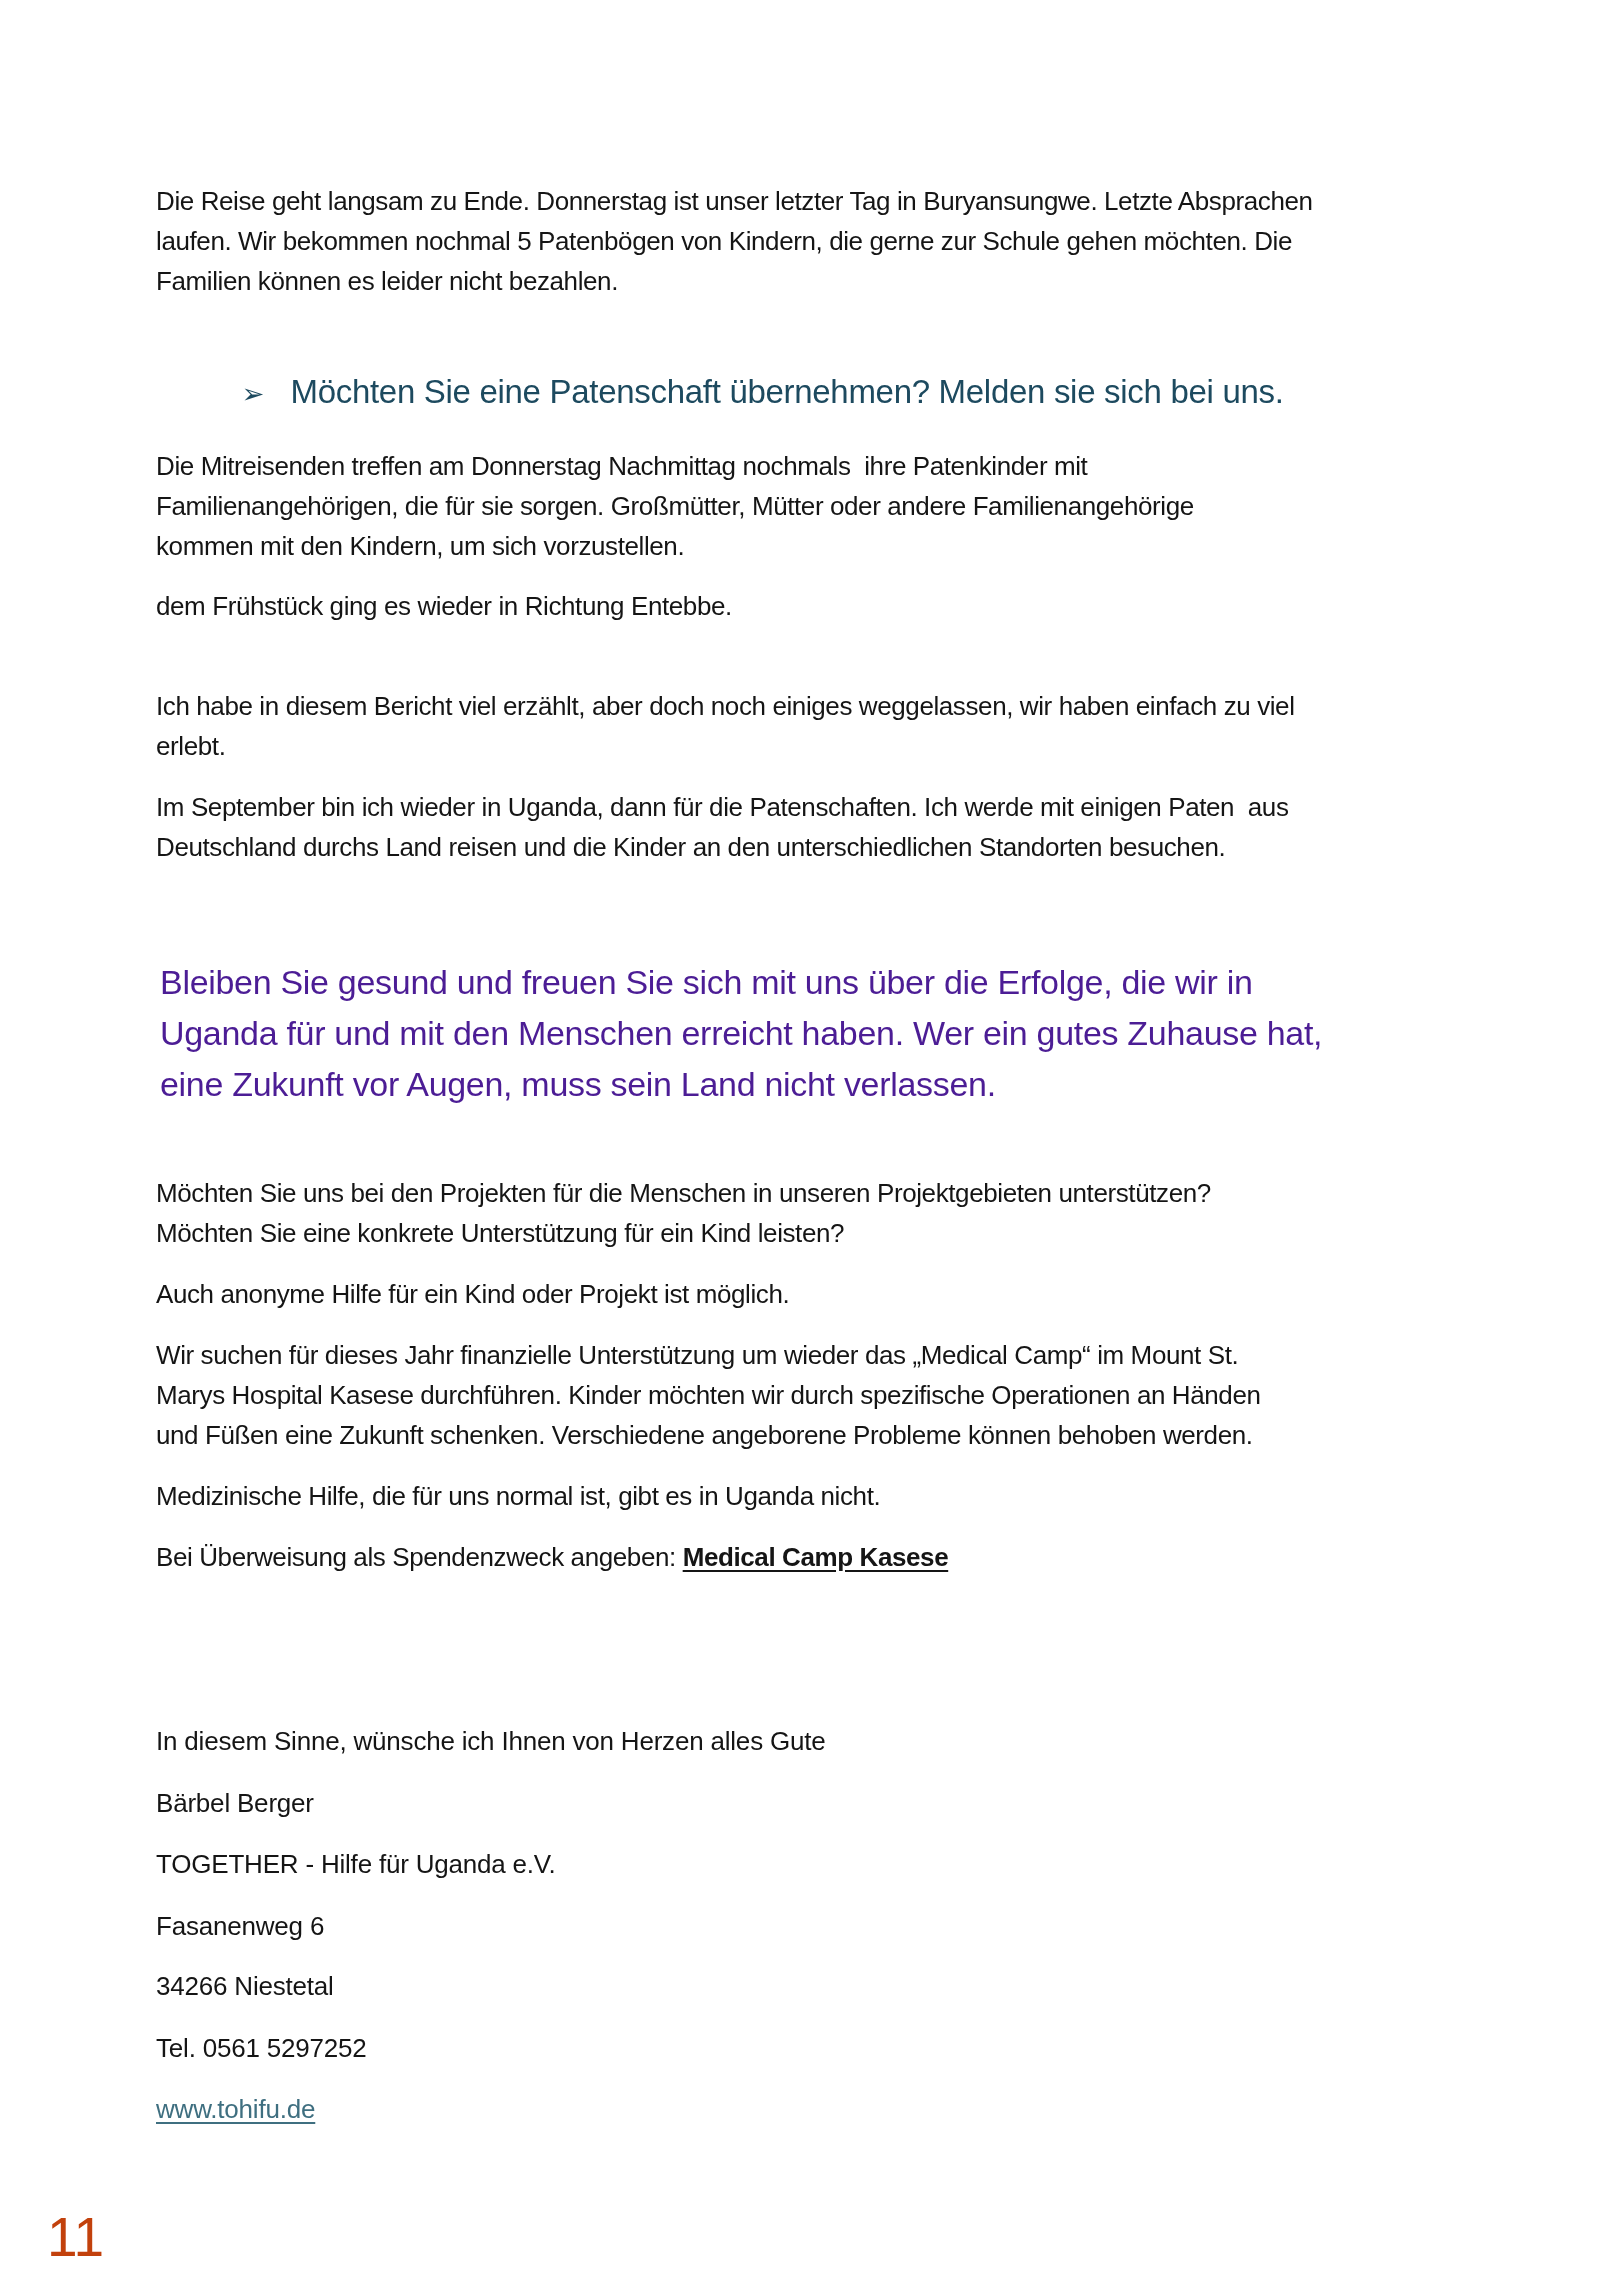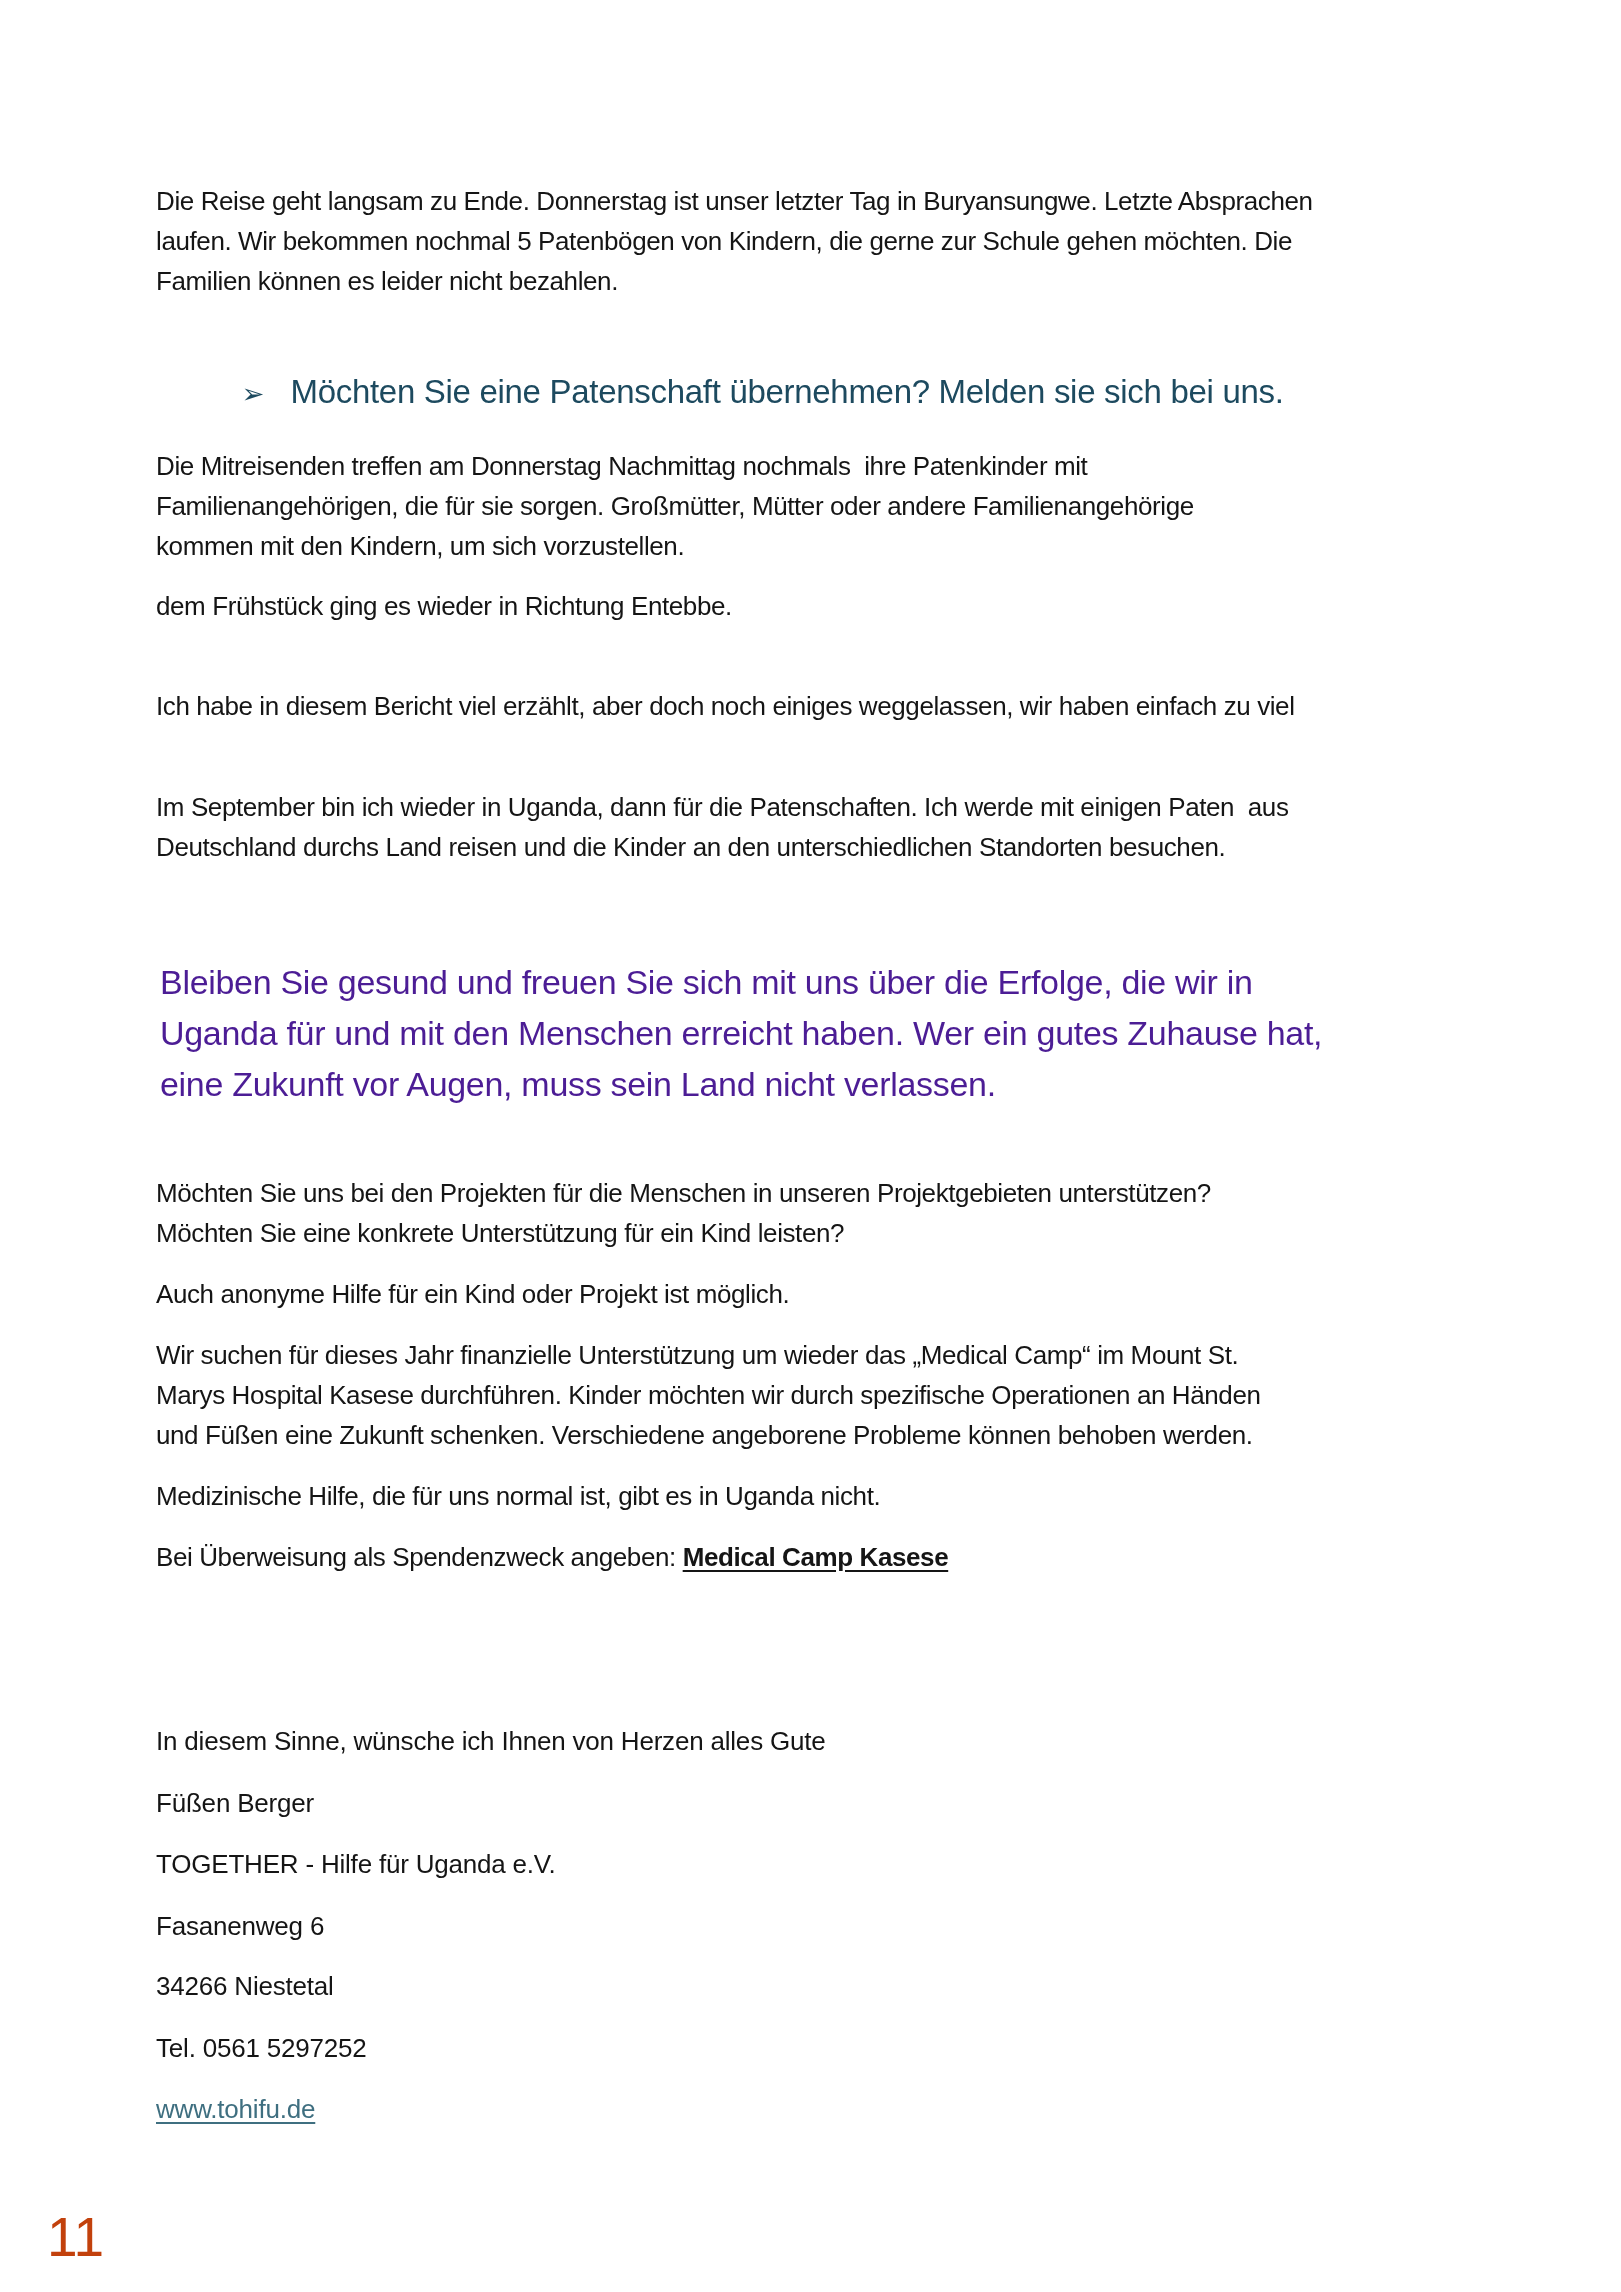--- a/index.html
+++ b/index.html
@@ -42,20 +42,21 @@
     <span class="ln">Familienangehörigen, die für sie sorgen. Großmütter, Mütter oder andere Familienangehörige</span>
     <span class="ln">kommen mit den Kindern, um sich vorzustellen.</span>
   </div>
 
   <div class="para" style="top:574px;">
     <span class="ln">dem Frühstück ging es wieder in Richtung Entebbe.</span>
   </div>
 
   <div class="para" style="top:674px;">
     <span class="ln">Ich habe in diesem Bericht viel erzählt, aber doch noch einiges weggelassen, wir haben einfach zu viel</span>
+    <span class="ln">erlebt.</span>
   </div>
 
   <div class="para" style="top:775px;">
     <span class="ln">Im September bin ich wieder in Uganda, dann für die Patenschaften. Ich werde mit einigen Paten  aus</span>
     <span class="ln">Deutschland durchs Land reisen und die Kinder an den unterschiedlichen Standorten besuchen.</span>
   </div>
 
   <div class="highlight">
     <span class="ln">Bleiben Sie gesund und freuen Sie sich mit uns über die Erfolge, die wir in</span>
     <span class="ln">Uganda für und mit den Menschen erreicht haben. Wer ein gutes Zuhause hat,</span>
@@ -79,21 +80,21 @@
 
   <div class="para" style="top:1464px;">
     <span class="ln">Medizinische Hilfe, die für uns normal ist, gibt es in Uganda nicht.</span>
   </div>
 
   <div class="para" style="top:1525px;">
     <span class="ln"><span>Bei Überweisung als Spendenzweck angeben: </span><span class="u">Medical Camp Kasese</span></span>
   </div>
 
   <div class="sig" style="top:1713px;">In diesem Sinne, wünsche ich Ihnen von Herzen alles Gute</div>
-  <div class="sig" style="top:1775px;">Füßen Berger</div>
+  <div class="sig" style="top:1775px;">Bärbel Berger</div>
   <div class="sig" style="top:1836px;">TOGETHER - Hilfe für Uganda e.V.</div>
   <div class="sig" style="top:1898px;">Fasanenweg 6</div>
   <div class="sig" style="top:1958px;">34266 Niestetal</div>
   <div class="sig" style="top:2020px;">Tel. 0561 5297252</div>
   <div class="sig link" style="top:2081px;">www.tohifu.de</div>
 
   <div class="pagenum">11</div>
 </div>
 
 

